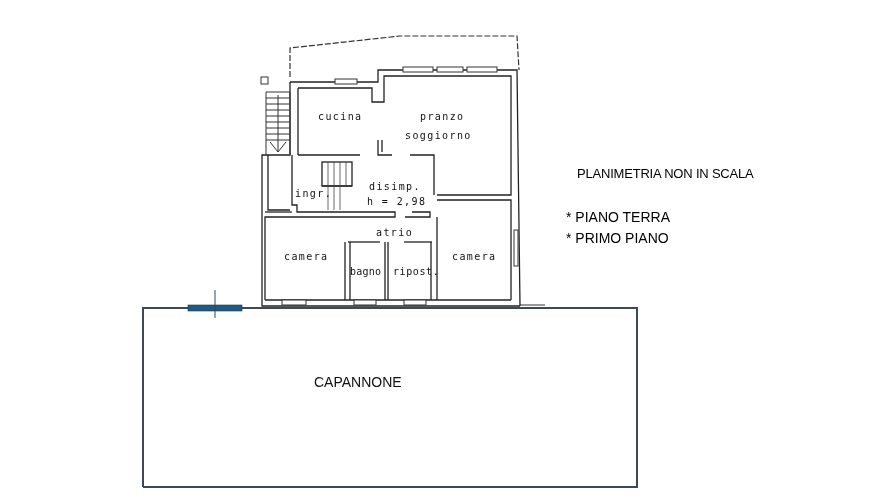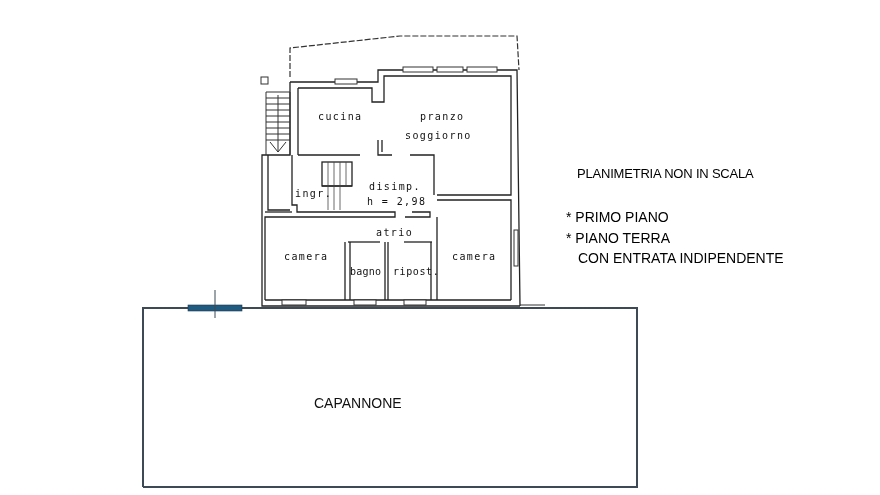--- a/index.html
+++ b/index.html
@@ -2,21 +2,21 @@
 <html><head>
 <meta charset="utf-8">
 <style>
   html, body { margin:0; padding:0; background:#ffffff; }
   body { width:880px; height:495px; position:relative; overflow:hidden; font-family:"Liberation Sans", sans-serif; }
   #plan { position:absolute; left:0; top:0; width:880px; height:495px; }
   .plan-label { font-family:"DejaVu Sans Mono", monospace; font-size:10px; fill:#111; letter-spacing:1.4px; }
   .legend-title { position:absolute; left:577px; top:146px; font-size:13px; font-weight:normal; letter-spacing:-0.2px; white-space:nowrap;margin-top:20px; }
   .legend-list { position:absolute; left:566px; top:207px; font-size:14px; line-height:20.5px; white-space:nowrap; }
   .legend-list .indent { padding-left:12px; }
-  .cap-label { position:absolute; left:314px; top:374px; font-size:14px; color:#111; white-space:nowrap;margin-top:21px; }
+  .cap-label { position:absolute; left:314px; top:374px; font-size:14px; color:#111; white-space:nowrap; }
 </style>
 </head>
 <body>
 
 <svg id="plan" viewBox="0 0 880 495" xmlns="http://www.w3.org/2000/svg">
 
   <g stroke="#333" stroke-width="1.2" fill="none" stroke-dasharray="6 2">
     <polyline points="290,77 290,48 400,36 517,36 519,70"></polyline>
   </g>
 
@@ -113,16 +113,15 @@
   <g>
     <rect x="188" y="305" width="54" height="6" fill="#1f5a80" stroke="#24384a" stroke-width="0.6"></rect>
     <line x1="215" y1="290" x2="215" y2="318" stroke="#3d4a55" stroke-width="1"></line>
   </g>
 </svg>
 
 <div class="cap-label">CAPANNONE</div>
 
 <div class="legend-title">PLANIMETRIA NON IN SCALA</div>
 <div class="legend-list">
+  <div>* PIANO TERRA</div>
   <div>* PRIMO PIANO</div>
-  <div>* PIANO TERRA</div>
-  <div class="indent">CON ENTRATA INDIPENDENTE</div>
 </div>
 
 </body></html>

